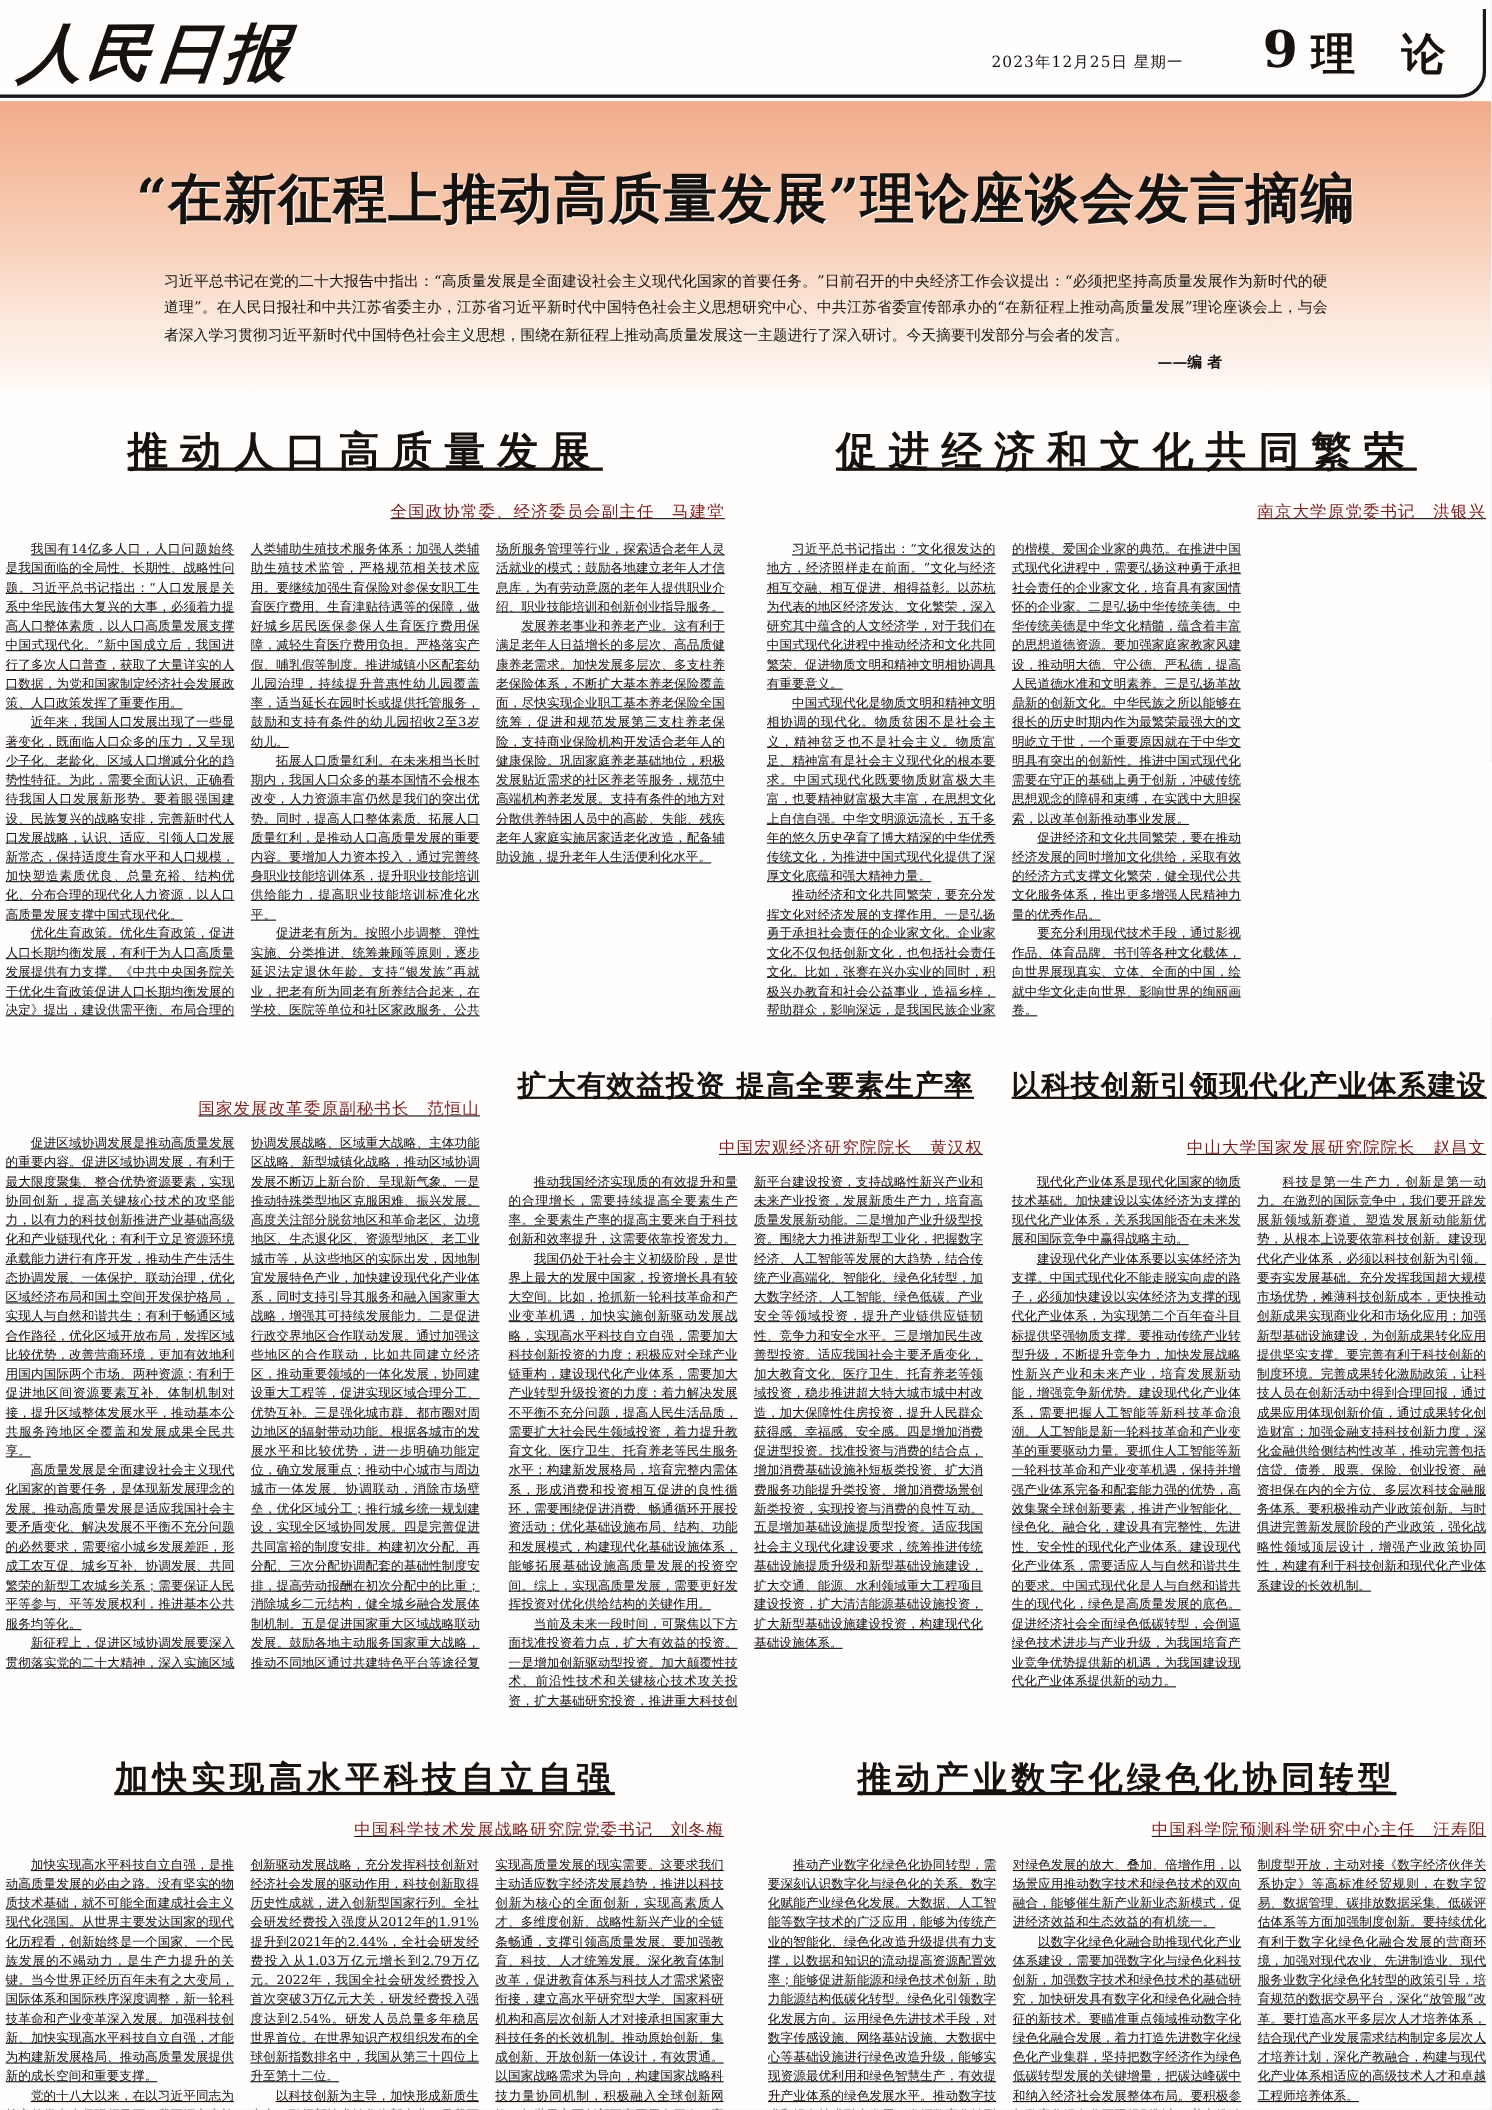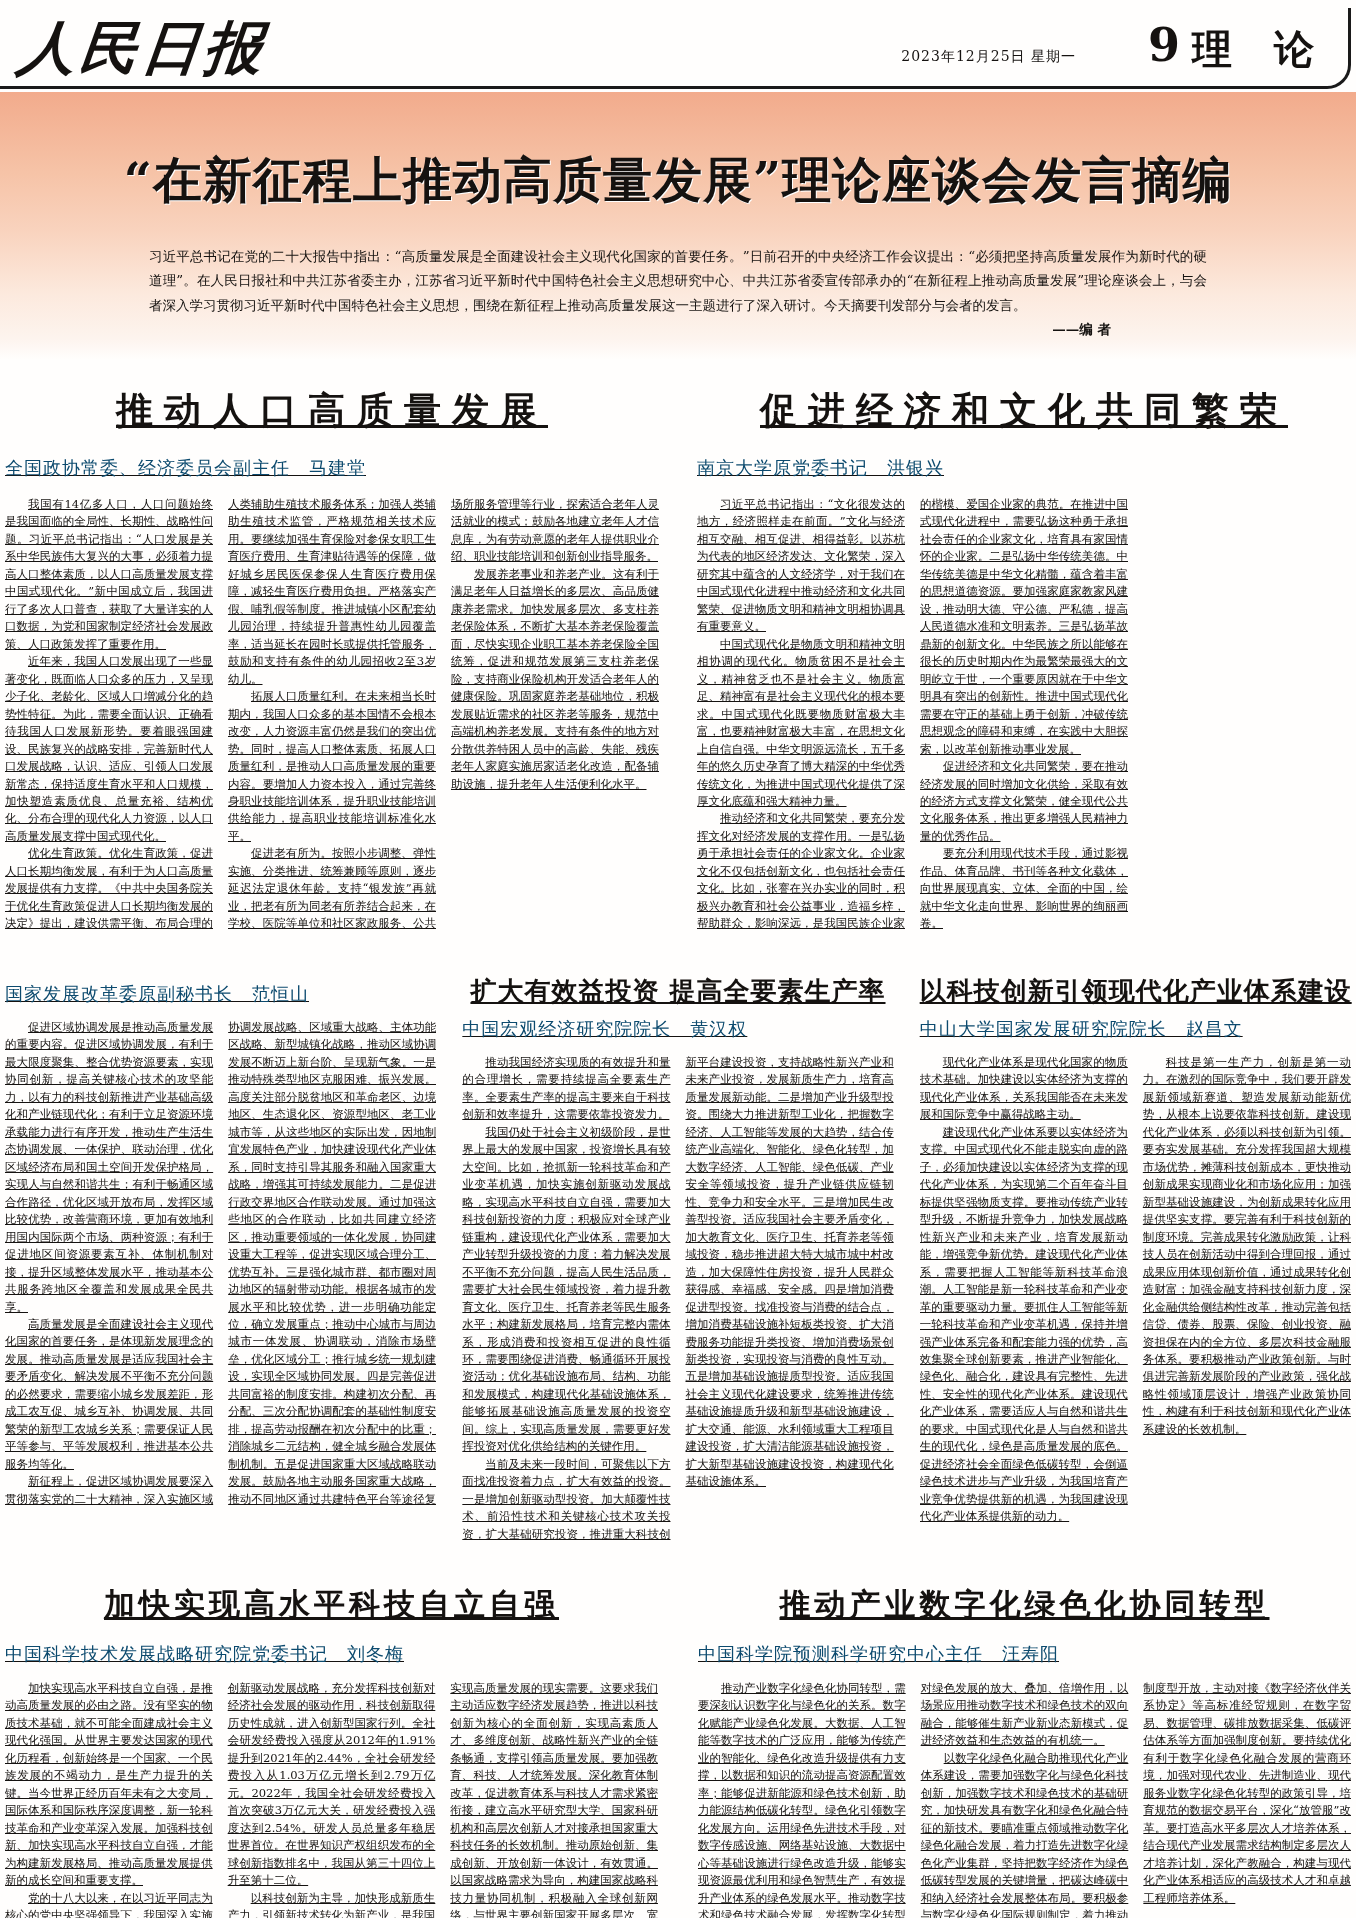--- a/index.html
+++ b/index.html
@@ -27,23 +27,23 @@
   
   .row{display:flex;padding:0 5px;box-sizing:border-box;text-decoration:underline;}
   .row-1{margin-top:26px;gap:38px;}
   .row-2{margin-top:34px;gap:26px;}
   .row-3{margin-top:36px;gap:40px;}
   .article{flex:1;min-width:0;}
   .art-title{text-align:center;font-weight:bold;white-space:nowrap;}
   .row-1 .art-title{font-size:37px;letter-spacing:11px;}
   .row-2 .art-title{font-size:26px;letter-spacing:1px;}
   .row-3 .art-title{font-size:31px;letter-spacing:4px;}
-  .byline{text-align:left;font-size:18px;letter-spacing:1px;color:#0c4a6e;}
+  .byline{text-align:right;font-size:15px;letter-spacing:1px;color:#7f1d1d;}
   .row-1 .byline{margin:20px 0 16px;}
-  .row-2 .byline{margin:8px 0 13px;}
+  .row-2 .byline{margin:30px 0 13px;}
   .row-3 .byline{margin:16px 0 14px;}
   .body{text-align:justify;overflow:hidden;font-size:11.5px;line-height:1.52;
         column-gap:15px;column-fill:auto;}
   .row-1 .body{column-count:3;height:444px;}
   .row-2 .body{column-count:2;height:494px;}
   .row-3 .body{column-count:3;height:258px;}
   .body p{margin:0;text-indent:2em;}
 </style>
 </head>
 <body>

